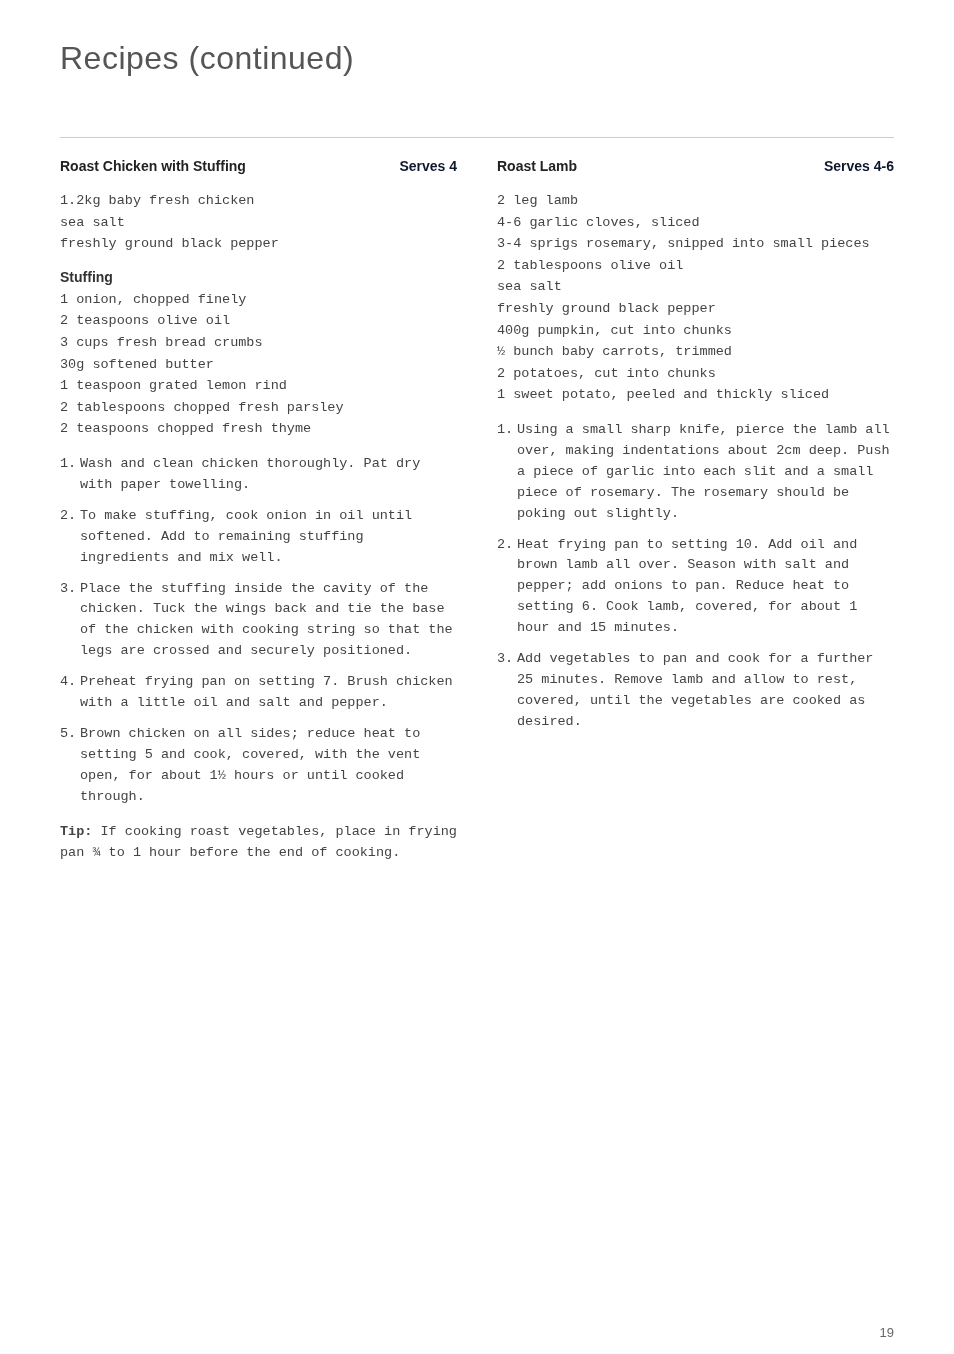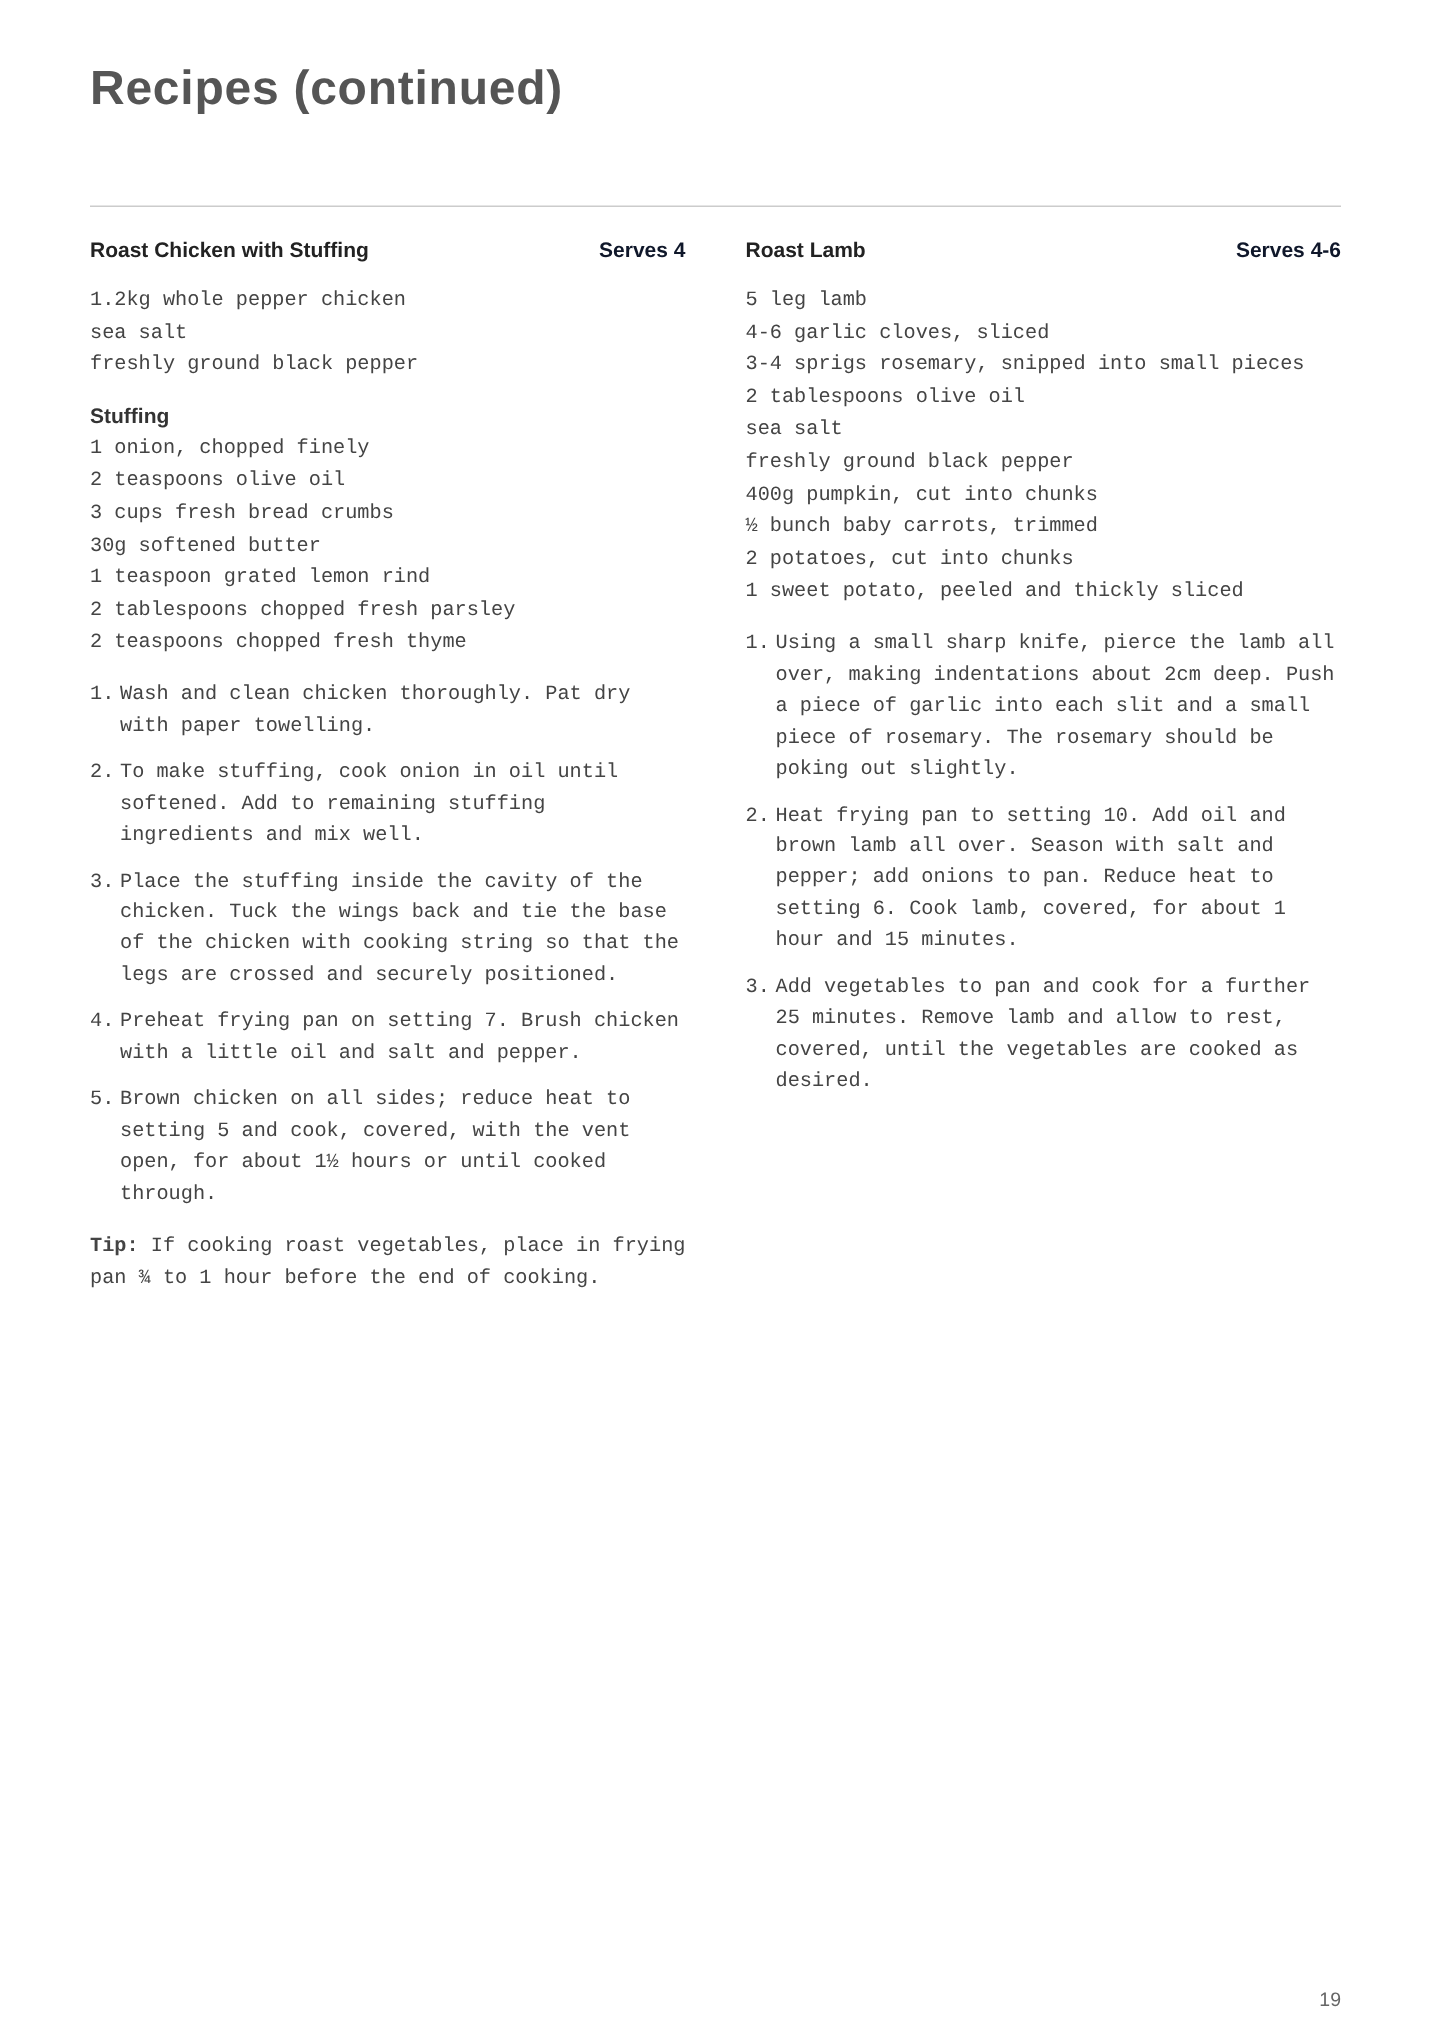--- a/index.html
+++ b/index.html
@@ -17,21 +17,21 @@
       color: #333333;
       position: relative;
     }
 
     .page-container {
       padding: 40px 60px 60px 60px;
     }
 
     .page-title {
       font-size: 32px;
-      font-weight: 700;
+      font-weight: 400;
       color: #555555;
       margin-bottom: 60px;
       letter-spacing: 0.5px;
     }
 
     .recipes-grid {
       display: grid;
       grid-template-columns: 1fr 1fr;
       gap: 0 40px;
       border-top: 1px solid #cccccc;
@@ -130,21 +130,21 @@
 
   <div class="recipes-grid">
 
     <div class="recipe-column">
       <div class="recipe-header">
         <span class="recipe-title">Roast Chicken with Stuffing</span>
         <span class="recipe-serves">Serves 4</span>
       </div>
 
       <ul class="ingredients-list">
-        <li>1.2kg whole pepper chicken</li>
+        <li>1.2kg baby fresh chicken</li>
         <li>sea salt</li>
         <li>freshly ground black pepper</li>
       </ul>
 
       <div class="section-heading">Stuffing</div>
 
       <ul class="ingredients-list">
         <li>1 onion, chopped finely</li>
         <li>2 teaspoons olive oil</li>
         <li>3 cups fresh bread crumbs</li>
@@ -183,21 +183,21 @@
       </p>
     </div>
 
     <div class="recipe-column">
       <div class="recipe-header">
         <span class="recipe-title">Roast Lamb</span>
         <span class="recipe-serves">Serves 4-6</span>
       </div>
 
       <ul class="ingredients-list">
-        <li>5 leg lamb</li>
+        <li>2 leg lamb</li>
         <li>4-6 garlic cloves, sliced</li>
         <li>3-4 sprigs rosemary, snipped into small pieces</li>
         <li>2 tablespoons olive oil</li>
         <li>sea salt</li>
         <li>freshly ground black pepper</li>
         <li>400g pumpkin, cut into chunks</li>
         <li>½ bunch baby carrots, trimmed</li>
         <li>2 potatoes, cut into chunks</li>
         <li>1 sweet potato, peeled and thickly sliced</li>
       </ul>

